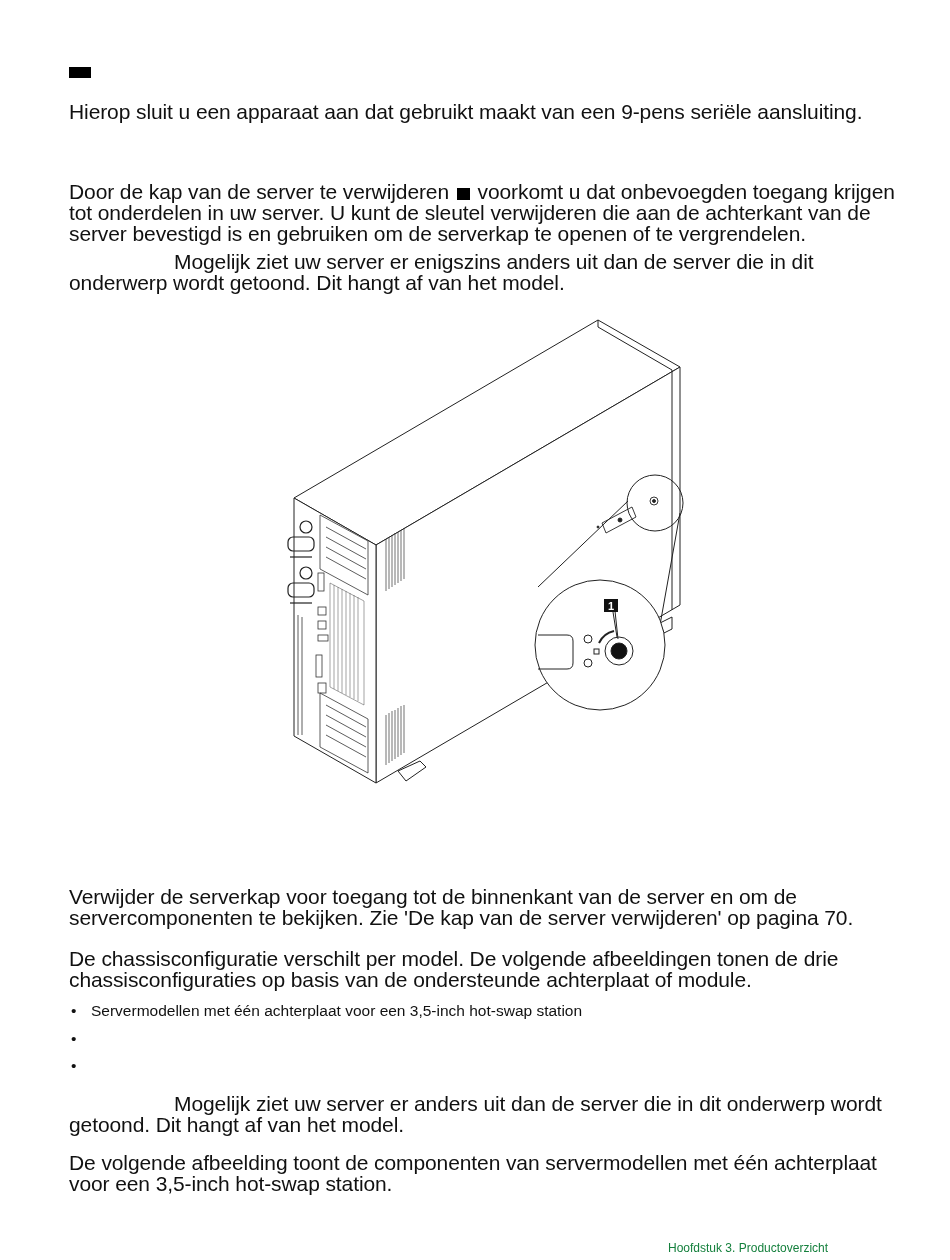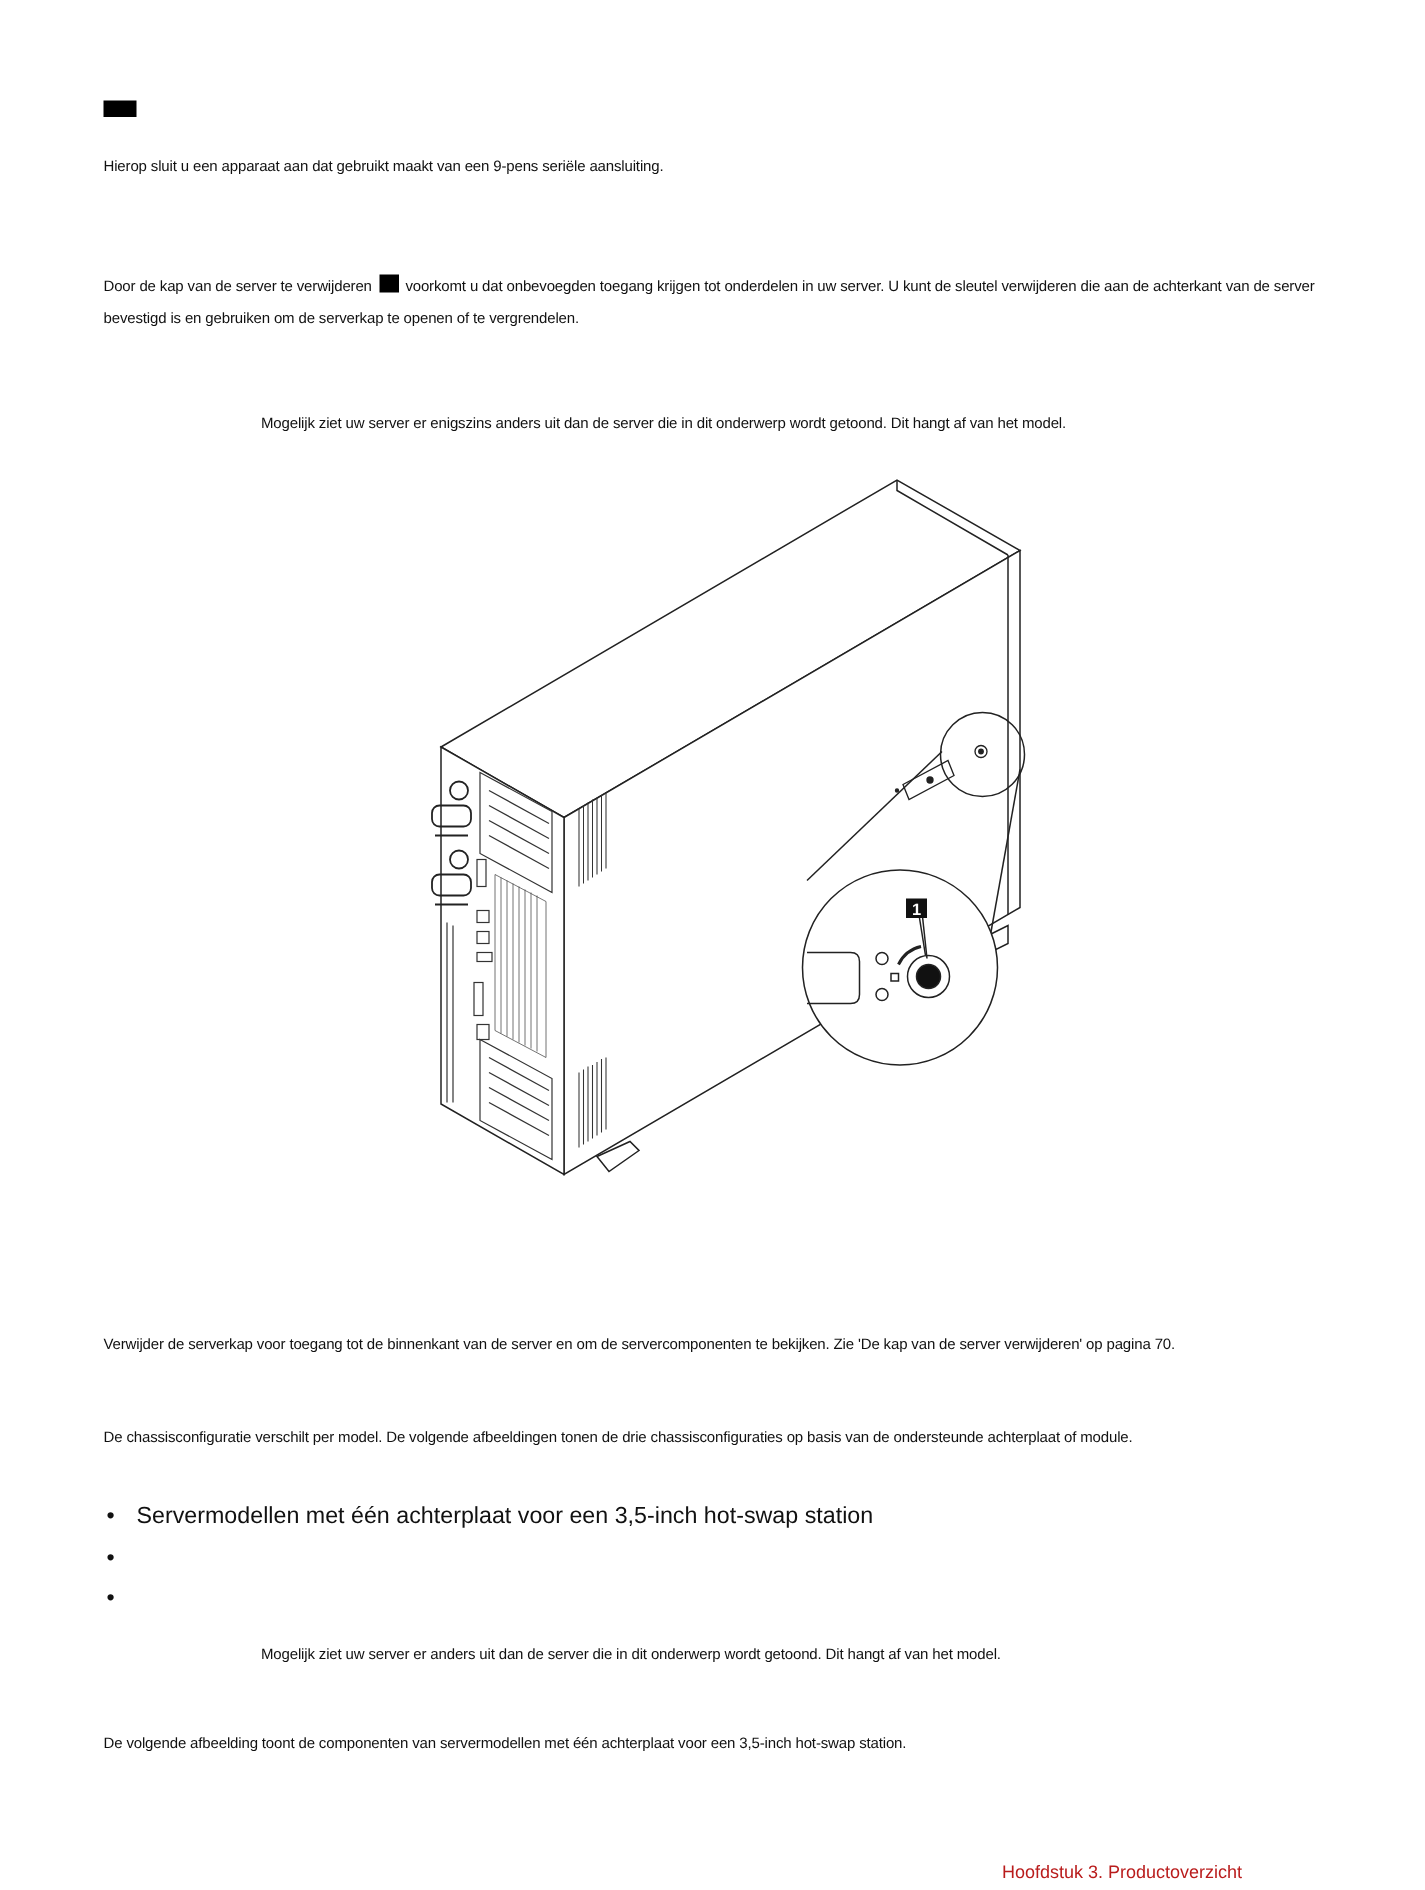--- a/index.html
+++ b/index.html
@@ -1,37 +1,37 @@
 <!DOCTYPE html>
 <html><head>
 <meta charset="utf-8">
 <style>
   html, body { margin: 0; padding: 0; background: #ffffff; }
   body { width: 950px; height: 1260px; position: relative; overflow: hidden;
          font-family: "Liberation Sans", sans-serif; color: #111; }
-  .p { position: absolute; left: 69px; width: 840px; font-size: 10px; line-height: 21px; margin: 0; letter-spacing: -0.1px; }
+  .p { position: absolute; left: 69px; width: 840px; font-size: 21px; line-height: 21px; margin: 0; letter-spacing: -0.1px; }
   .marker { position: absolute; left: 69px; top: 67px; width: 22px; height: 11px; background: #000; }
   .inline-marker { display: inline-block; width: 13px; height: 12px; background: #000; vertical-align: -1px; margin: 0 2px; }
   .note-indent { display: inline-block; width: 105px; }
   ul.bullets { position: absolute; left: 69px; top: 1000px; margin: 0; padding: 0; list-style: none; width: 840px; }
   ul.bullets li { font-size: 15.5px; line-height: 21px; height: 27.5px; position: relative; padding-left: 22px; }
   ul.bullets li .dot { position: absolute; left: 2px; top: 0; }
-  .footer { position: absolute; left: 668px; top: 1241px; font-size: 12px; color: #b91c1c; }
+  .footer { position: absolute; left: 668px; top: 1241px; font-size: 12px; color: #15803d; }
   .figure { position: absolute; left: 280px; top: 315px; width: 420px; height: 480px; }
 </style>
 </head>
 <body>
 
 <div class="marker"></div>
 
 <p class="p" style="top:101px">Hierop sluit u een apparaat aan dat gebruikt maakt van een 9-pens seriële aansluiting.</p>
 
 <p class="p" style="top:181px"><span>Door de kap van de server te verwijderen</span> <span class="inline-marker"></span> <span>voorkomt u dat onbevoegden toegang krijgen tot onderdelen in uw server. U kunt de sleutel verwijderen die aan de achterkant van de server bevestigd is en gebruiken om de serverkap te openen of te vergrendelen.</span></p>
 
-<p class="p" style="top:272px"><span class="note-indent"></span><span>Mogelijk ziet uw server er enigszins anders uit dan de server die in dit onderwerp wordt getoond. Dit hangt af van het model.</span></p>
+<p class="p" style="top:251px"><span class="note-indent"></span><span>Mogelijk ziet uw server er enigszins anders uit dan de server die in dit onderwerp wordt getoond. Dit hangt af van het model.</span></p>
 
 <div class="figure">
   <svg width="420" height="480" viewBox="0 0 420 480" fill="none" stroke="#222" stroke-width="1">
 
     <polygon points="14,183 318,5 400,52 96,230" fill="#fff"></polygon>
 
     <polygon points="96,230 400,52 400,290 96,468" fill="#fff"></polygon>
 
     <polygon points="14,183 96,230 96,468 14,421" fill="#fff"></polygon>
 

